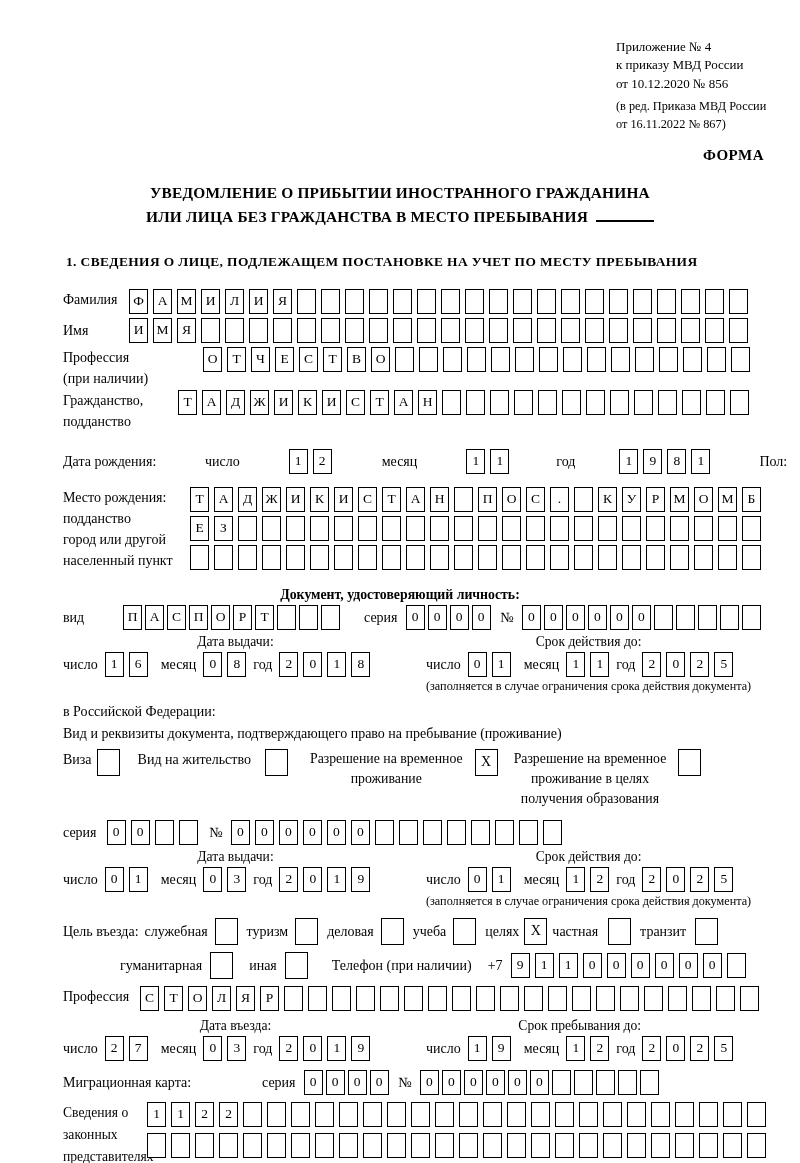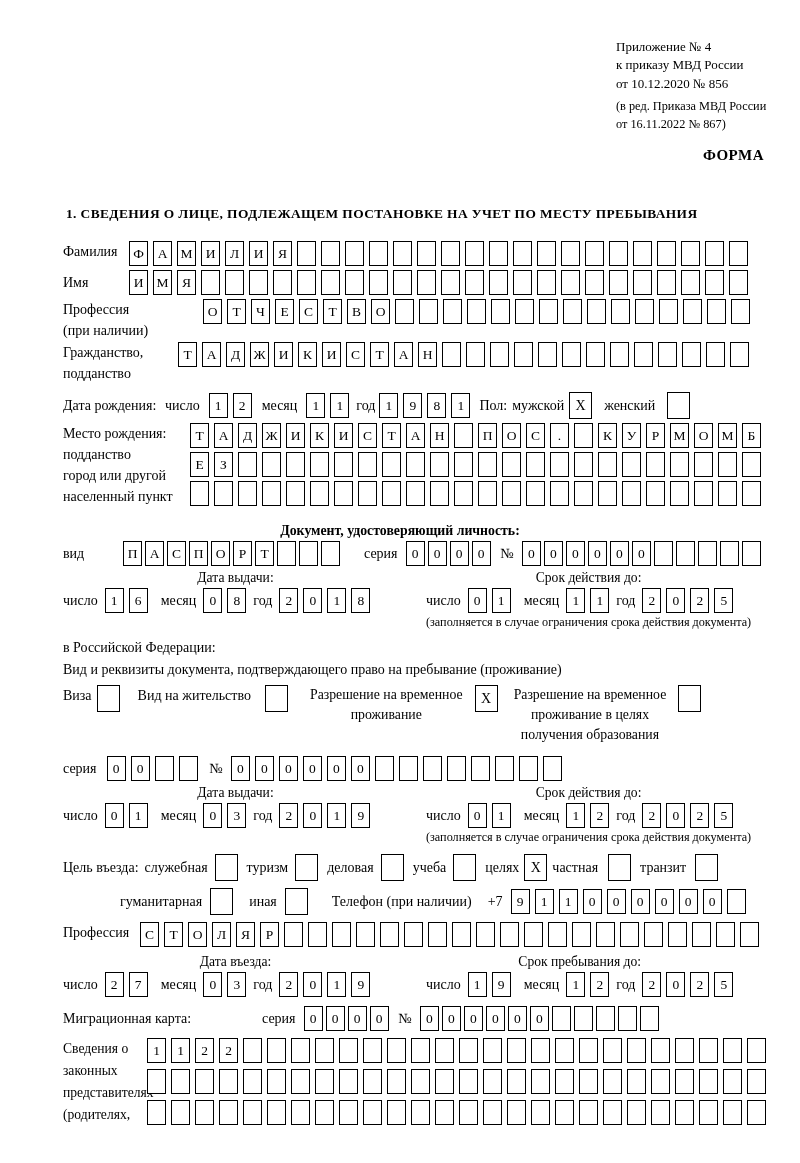--- a/index.html
+++ b/index.html
@@ -56,20 +56,24 @@
   <div>от 10.12.2020 № 856</div>
   <div class="amend">
     <div>(в ред. Приказа МВД России</div>
     <div>от 16.11.2022 № 867)</div>
   </div>
 </div>
 <div class="forma">ФОРМА</div>
 
 <div class="doc">
 
+  <div class="title">
+    <div>УВЕДОМЛЕНИЕ О ПРИБЫТИИ ИНОСТРАННОГО ГРАЖДАНИНА</div>
+    <div><span>ИЛИ ЛИЦА БЕЗ ГРАЖДАНСТВА В МЕСТО ПРЕБЫВАНИЯ</span><span class="title-underline"></span></div>
+  </div>
 
   <div class="sec-heading">1. СВЕДЕНИЯ О ЛИЦЕ, ПОДЛЕЖАЩЕМ ПОСТАНОВКЕ НА УЧЕТ ПО МЕСТУ ПРЕБЫВАНИЯ</div>
 
   <div class="frow" style="margin-top:19px;">
     <div class="lbl" style="width:66px;">Фамилия</div>
     <div class="cells">
         <span class="cell">Ф</span>
         <span class="cell">А</span>
         <span class="cell">М</span>
         <span class="cell">И</span>
@@ -188,21 +192,21 @@
         <span class="cell"></span>
         <span class="cell"></span>
         <span class="cell"></span>
         <span class="cell"></span>
         <span class="cell"></span>
         <span class="cell"></span>
         <span class="cell"></span>
       </div>
   </div>
 
-  <div class="frow mid" style="margin-top:8px;">
+  <div class="frow mid" style="margin-top:16px;gap:40px;">
     <div class="lbl" style="width:102px;">Дата рождения:</div>
     <span class="lbl">число</span>
     <div class="cells" style="margin-left:9px;">
         <span class="cell">1</span>
         <span class="cell">2</span>
       </div>
     <span class="lbl" style="margin-left:10px;">месяц</span>
     <div class="cells" style="margin-left:9px;">
         <span class="cell">1</span>
         <span class="cell">1</span>
@@ -214,21 +218,21 @@
         <span class="cell">8</span>
         <span class="cell">1</span>
       </div>
     <span class="lbl" style="margin-left:9px;">Пол:</span>
     <span class="lbl" style="margin-left:5px;">мужской</span>
     <span class="cb" style="margin-left:5px;">X</span>
     <span class="lbl" style="margin-left:12px;">женский</span>
     <span class="cb" style="margin-left:12px;"></span>
   </div>
 
-  <div class="frow" style="margin-top:4px;">
+  <div class="frow" style="margin-top:12px;">
     <div class="lbl" style="width:127px;">
       <div>Место рождения:</div>
       <div>подданство</div>
       <div>город или другой</div>
       <div>населенный пункт</div>
     </div>
     <div class="stack">
       <div class="cells">
           <span class="cell">Т</span>
           <span class="cell">А</span>

